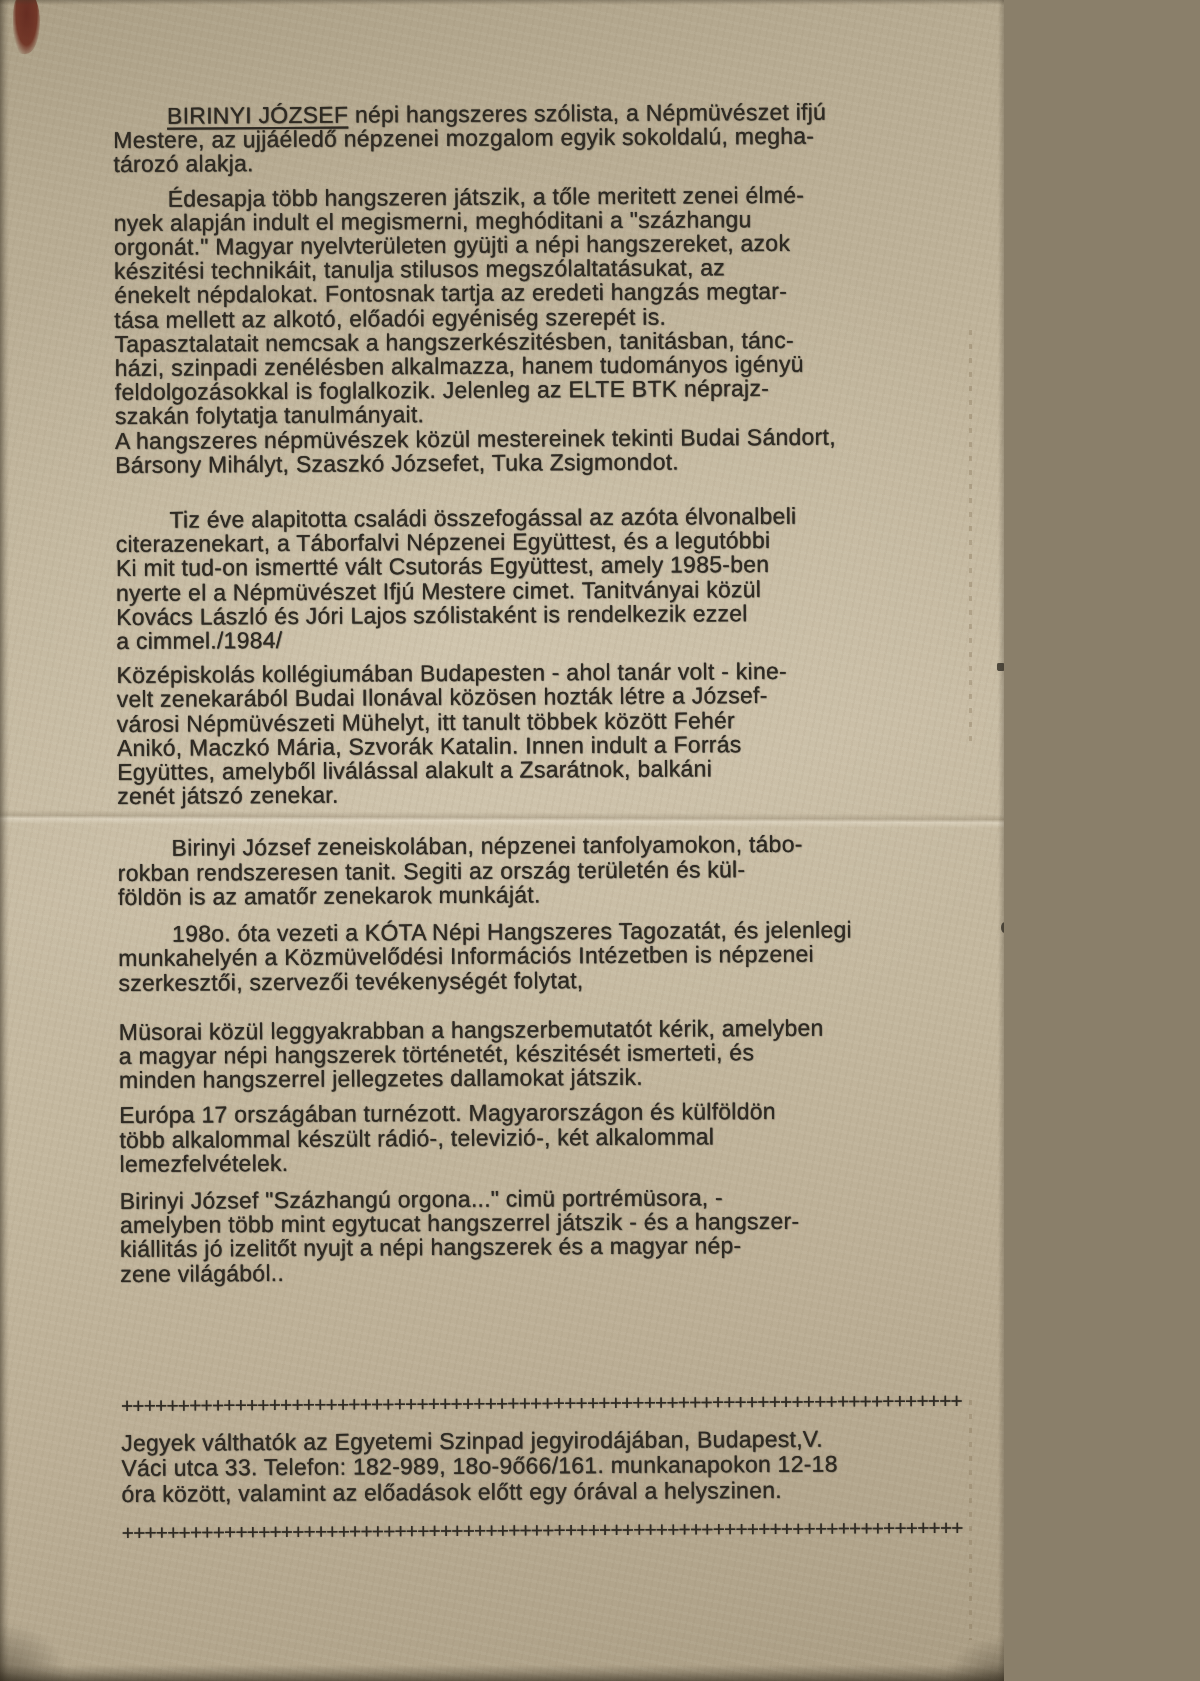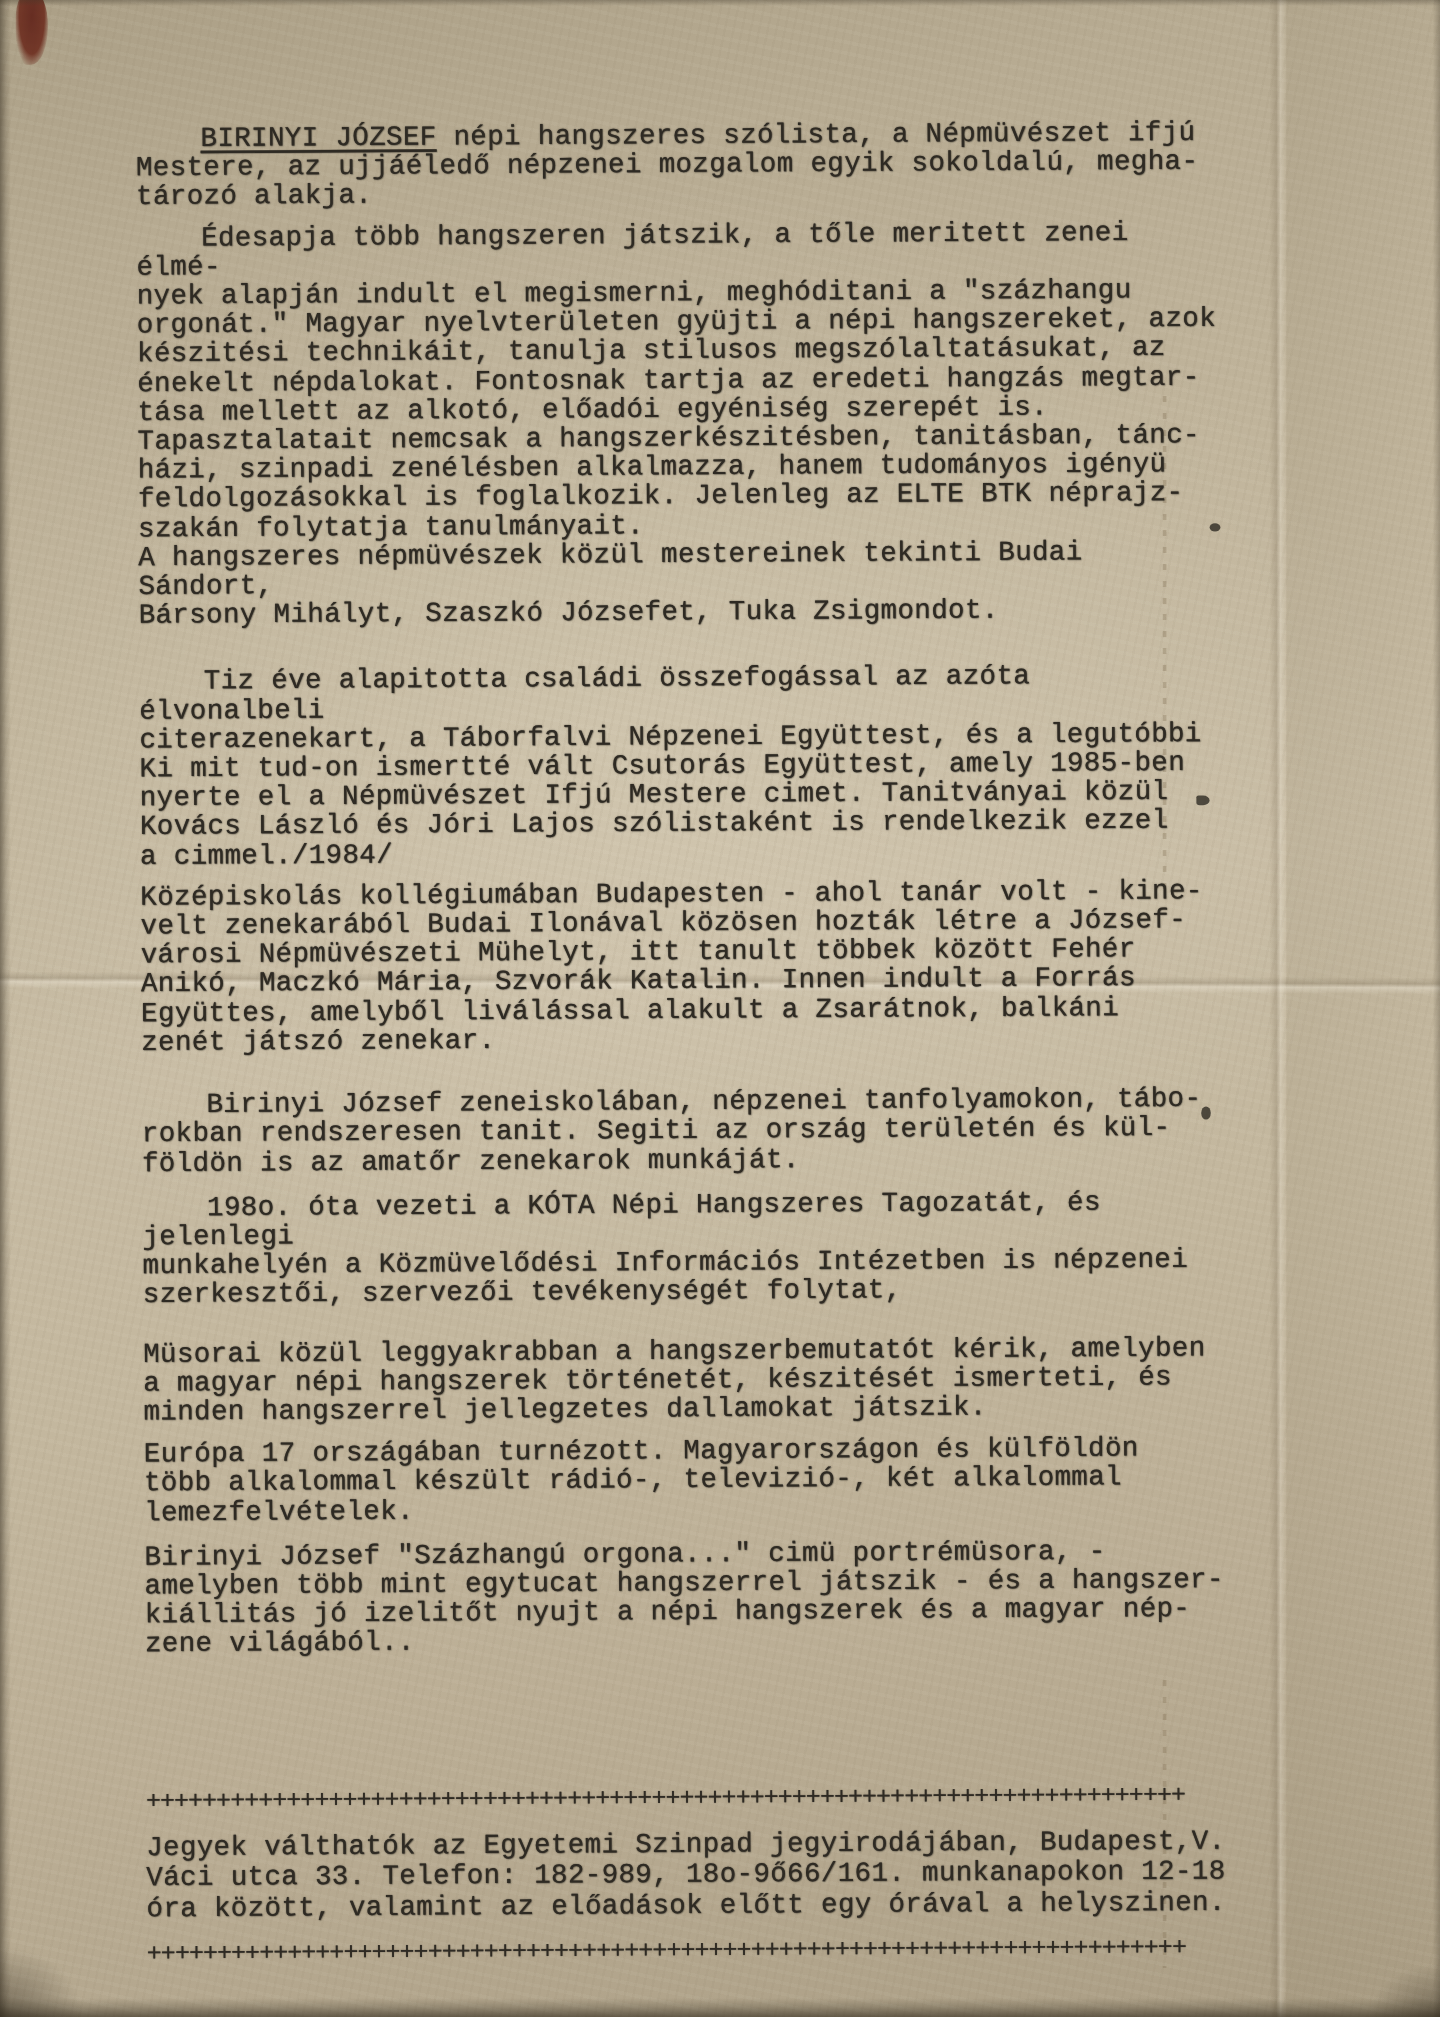--- a/index.html
+++ b/index.html
@@ -1,22 +1,22 @@
 <!DOCTYPE html>
 <html lang="hu"><head>
 <meta charset="utf-8">
 <style>
   html,body{margin:0;padding:0;}
   body{width:1200px;height:1681px;overflow:hidden;background:#8a7f6a;}
   .page{
-    position:relative;width:1200px;height:1681px;overflow:hidden;
+    position:relative;width:1004px;height:1681px;overflow:hidden;
     background:
       radial-gradient(ellipse 900px 700px at 45% 38%, rgba(255,248,230,0.20), rgba(255,248,230,0) 70%),
       linear-gradient(168deg,#ab9f86 0%, #b7ab92 12%, #c0b49b 30%, #c7bba3 48%, #c3b79e 62%, #bbae95 78%, #b1a48b 92%, #a99c83 100%);
-    font-family:Liberation Mono, monospace;
+    font-family:Liberation Sans, sans-serif;
   }
   
   .texture{
     position:absolute;inset:0;pointer-events:none;
     background:
       repeating-linear-gradient(102deg, rgba(120,105,80,0.05) 0 2px, rgba(0,0,0,0) 2px 7px),
       repeating-linear-gradient(12deg, rgba(255,250,235,0.045) 0 3px, rgba(0,0,0,0) 3px 9px);
   }
   
   .edge-left{position:absolute;left:0;top:0;width:9px;height:100%;

